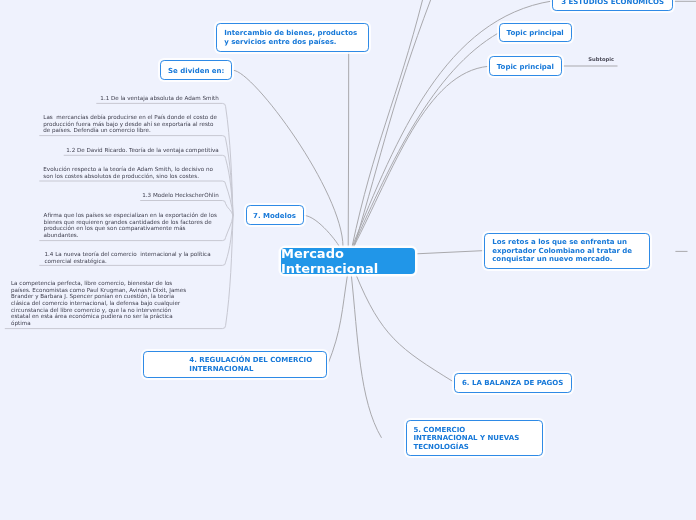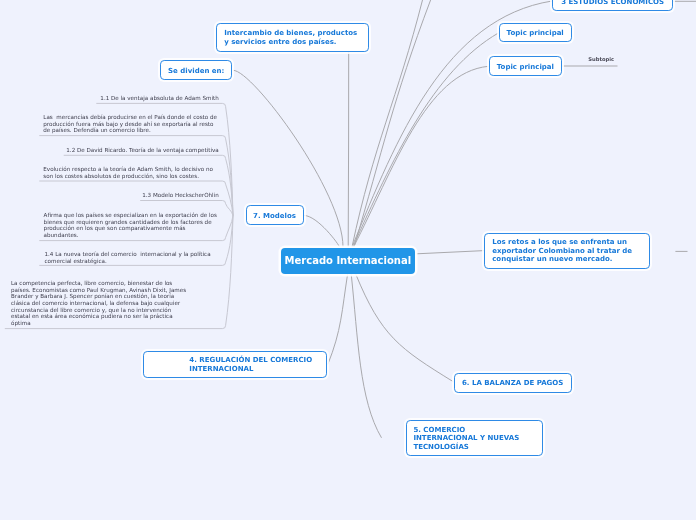--- a/index.html
+++ b/index.html
@@ -9,21 +9,21 @@
   #canvas{position:relative;width:696px;height:520px;overflow:hidden;}
   svg.edges{position:absolute;left:0;top:0;width:696px;height:520px;}
   .node{position:absolute;box-sizing:border-box;}
 
   .pill{border:1.5px solid #2e8ae6;border-radius:4.2px;background:#fff;
         color:#1678d8;font-weight:bold;font-size:7px;line-height:8.6px;
         display:flex;align-items:center;padding:1px 6.9px 0 6.9px;
         box-shadow:0 0 0 2px rgba(255,255,255,0.85);}
 
   .central{background:#2196e8;color:#fff;border-radius:4px;font-weight:bold;
-           font-size:10px;display:flex;align-items:center;justify-content:center;
+           font-size:13px;display:flex;align-items:center;justify-content:center;
            box-shadow:0 0 0 2.5px rgba(255,255,255,0.9);}
 
   .pill.ctr{justify-content:center;padding:2px 2px 0 2px;}
   .pill.ctr span{white-space:nowrap;}
 
   .leaf{position:absolute;box-sizing:border-box;color:#3c3c4b;font-size:5.6px;
         line-height:6.55px;}
   .leaf > span{white-space:pre-wrap;}
   .subtopic-label{position:absolute;color:#4a4a57;font-size:5.2px;font-weight:bold;}
 </style>

